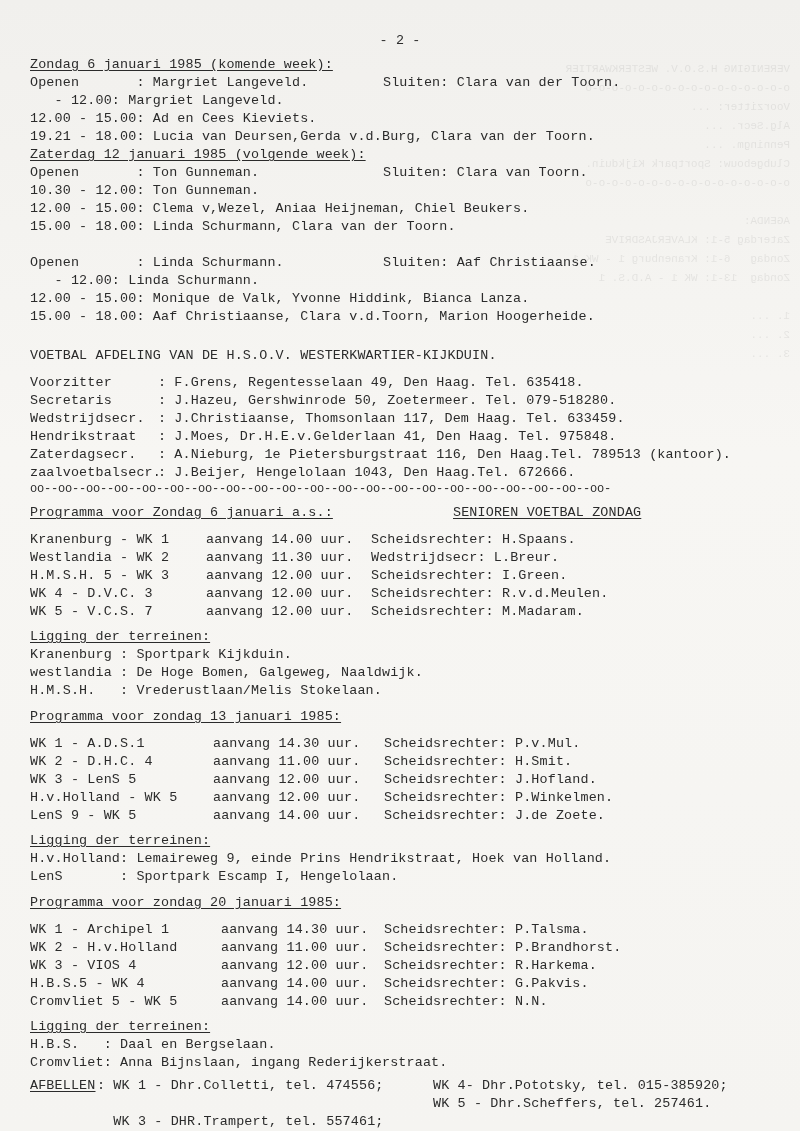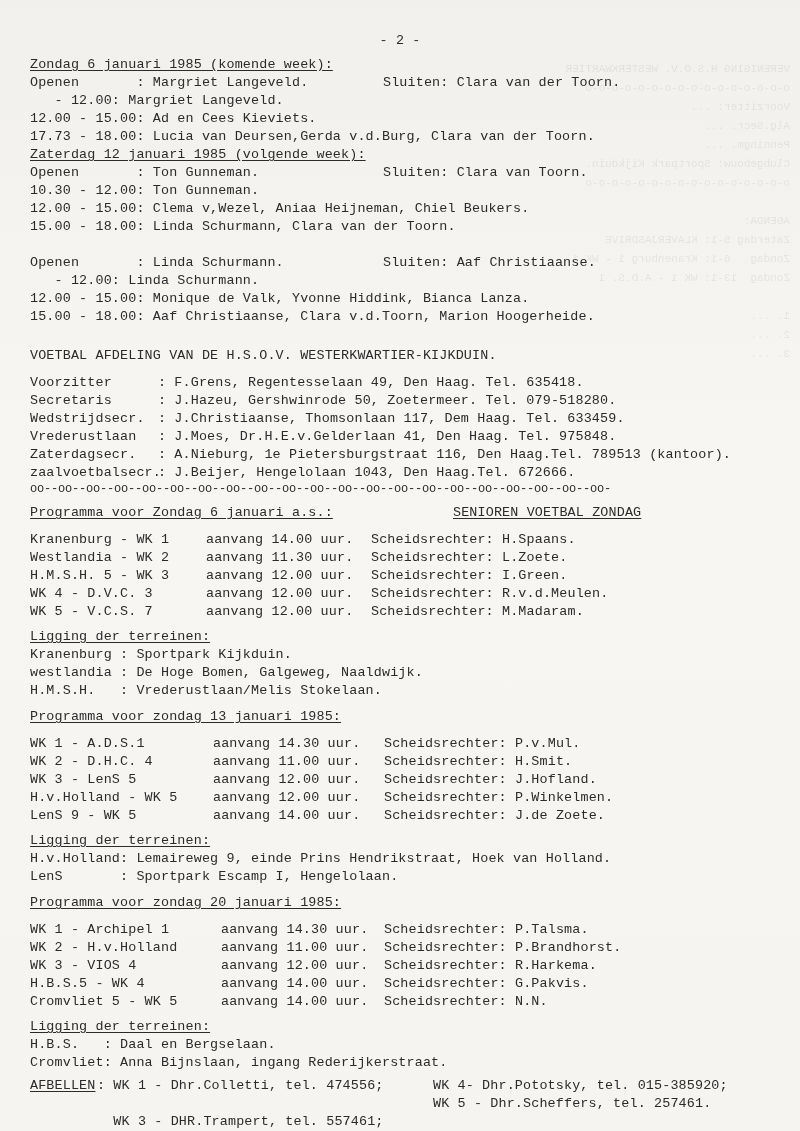--- a/index.html
+++ b/index.html
@@ -46,21 +46,21 @@
 2. ...
 3. ...</div>
 
   <div class="ln center" style="top:33px">- 2 -</div>
 
   <div class="ln u" style="top:57px">Zondag 6 januari 1985 (komende week):</div>
   <div class="ln" style="top:75px">Openen       : Margriet Langeveld.</div>
   <div class="ln" style="top:75px;left:383px">Sluiten: Clara van der Toorn.</div>
   <div class="ln" style="top:93px">   - 12.00: Margriet Langeveld.</div>
   <div class="ln" style="top:111px">12.00 - 15.00: Ad en Cees Kieviets.</div>
-  <div class="ln" style="top:129px">17.73 - 18.00: Lucia van Deursen,Gerda v.d.Burg, Clara van der Toorn.</div>
+  <div class="ln" style="top:129px">19.21 - 18.00: Lucia van Deursen,Gerda v.d.Burg, Clara van der Toorn.</div>
 
   <div class="ln u" style="top:147px">Zaterdag 12 januari 1985 (volgende week):</div>
   <div class="ln" style="top:165px">Openen       : Ton Gunneman.</div>
   <div class="ln" style="top:165px;left:383px">Sluiten: Clara van Toorn.</div>
   <div class="ln" style="top:183px">10.30 - 12.00: Ton Gunneman.</div>
   <div class="ln" style="top:201px">12.00 - 15.00: Clema v,Wezel, Aniaa Heijneman, Chiel Beukers.</div>
   <div class="ln" style="top:219px">15.00 - 18.00: Linda Schurmann, Clara van der Toorn.</div>
 
   <div class="ln" style="top:255px">Openen       : Linda Schurmann.</div>
   <div class="ln" style="top:255px;left:383px">Sluiten: Aaf Christiaanse.</div>
@@ -70,38 +70,38 @@
 
 
   <div class="ln" style="top:348px">VOETBAL AFDELING VAN DE H.S.O.V. WESTERKWARTIER-KIJKDUIN.</div>
 
   <div class="ln" style="top:375px">Voorzitter     </div>
   <div class="ln" style="top:375px;left:158px">: F.Grens, Regentesselaan 49, Den Haag. Tel. 635418.</div>
   <div class="ln" style="top:393px">Secretaris     </div>
   <div class="ln" style="top:393px;left:158px">: J.Hazeu, Gershwinrode 50, Zoetermeer. Tel. 079-518280.</div>
   <div class="ln" style="top:411px">Wedstrijdsecr. </div>
   <div class="ln" style="top:411px;left:158px">: J.Christiaanse, Thomsonlaan 117, Dem Haag. Tel. 633459.</div>
-  <div class="ln" style="top:429px">Vrederustlaan </div>
+  <div class="ln" style="top:429px">Hendrikstraat </div>
   <div class="ln" style="top:429px;left:158px">: J.Moes, Dr.H.E.v.Gelderlaan 41, Den Haag. Tel. 975848.</div>
   <div class="ln" style="top:447px">Zaterdagsecr.  </div>
   <div class="ln" style="top:447px;left:158px">: A.Nieburg, 1e Pietersburgstraat 116, Den Haag.Tel. 789513 (kantoor).</div>
   <div class="ln" style="top:465px">zaalvoetbalsecr.</div>
   <div class="ln" style="top:465px;left:158px">: J.Beijer, Hengelolaan 1043, Den Haag.Tel. 672666.</div>
 
   <div class="ln" style="top:481px;font-size:12px;letter-spacing:-0.2px">oo--oo--oo--oo--oo--oo--oo--oo--oo--oo--oo--oo--oo--oo--oo--oo--oo--oo--oo--oo--oo-</div>
 
   <div class="ln u" style="top:505px">Programma voor Zondag 6 januari a.s.:</div>
   <div class="ln u" style="top:505px;left:453px">SENIOREN VOETBAL ZONDAG</div>
 
   <div class="ln" style="top:532px">Kranenburg - WK 1   </div>
   <div class="ln" style="top:532px;left:206px">aanvang 14.00 uur.</div>
   <div class="ln" style="top:532px;left:371px">Scheidsrechter: H.Spaans.</div>
   <div class="ln" style="top:550px">Westlandia - WK 2   </div>
   <div class="ln" style="top:550px;left:206px">aanvang 11.30 uur.</div>
-  <div class="ln" style="top:550px;left:371px">Scheidsrechter: L.Zoete.</div>
+  <div class="ln" style="top:550px;left:371px">Wedstrijdsecr: L.Breur.</div>
   <div class="ln" style="top:568px">H.M.S.H. 5 - WK 3   </div>
   <div class="ln" style="top:568px;left:206px">aanvang 12.00 uur.</div>
   <div class="ln" style="top:568px;left:371px">Scheidsrechter: I.Green.</div>
   <div class="ln" style="top:586px">WK 4 - D.V.C. 3     </div>
   <div class="ln" style="top:586px;left:206px">aanvang 12.00 uur.</div>
   <div class="ln" style="top:586px;left:371px">Scheidsrechter: R.v.d.Meulen.</div>
   <div class="ln" style="top:604px">WK 5 - V.C.S. 7     </div>
   <div class="ln" style="top:604px;left:206px">aanvang 12.00 uur.</div>
   <div class="ln" style="top:604px;left:371px">Scheidsrechter: M.Madaram.</div>
 

